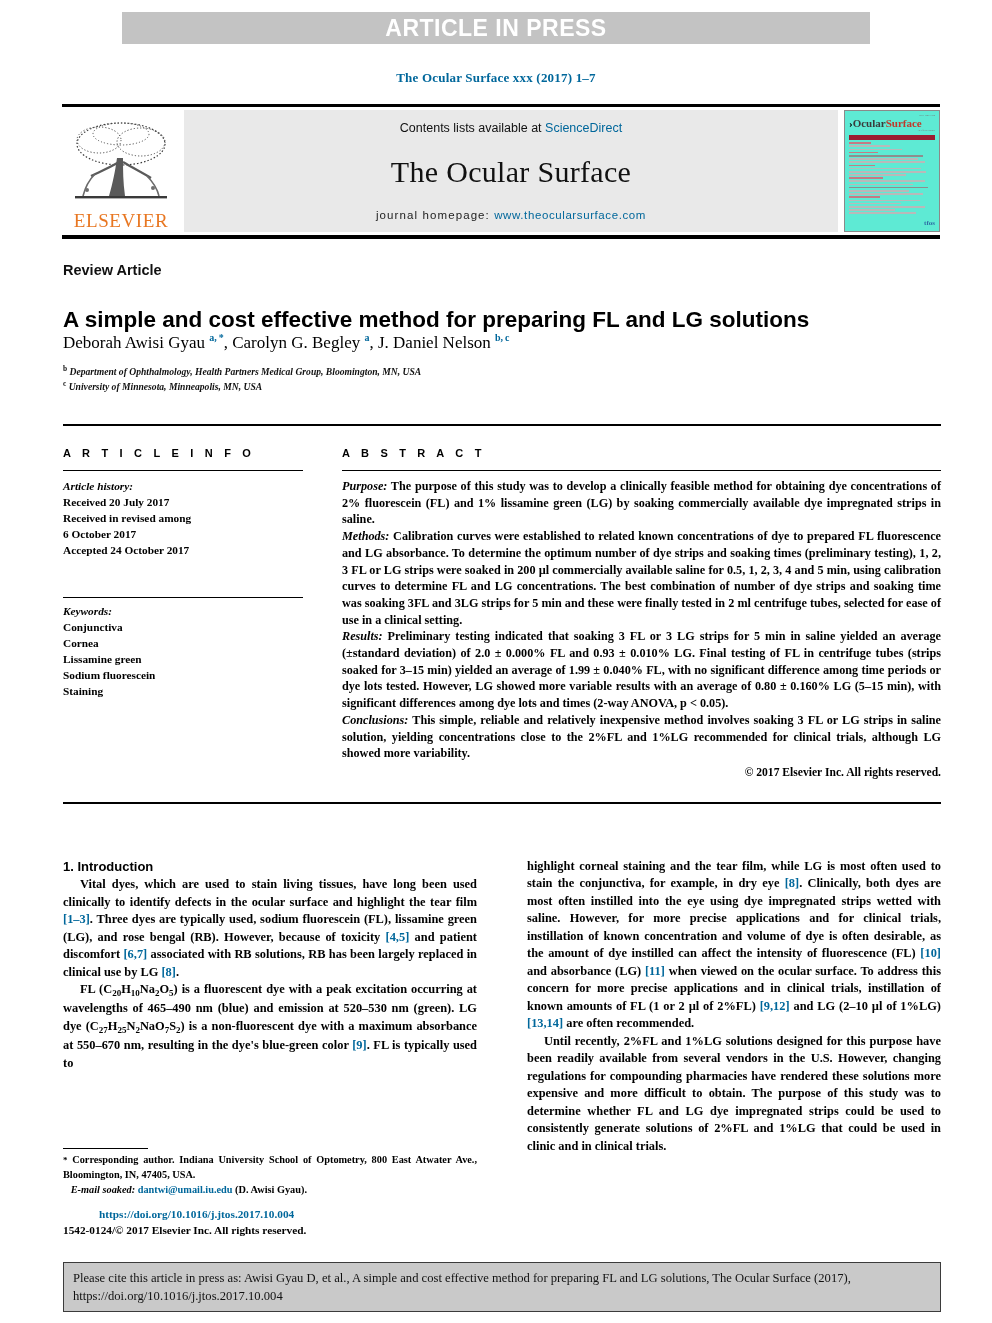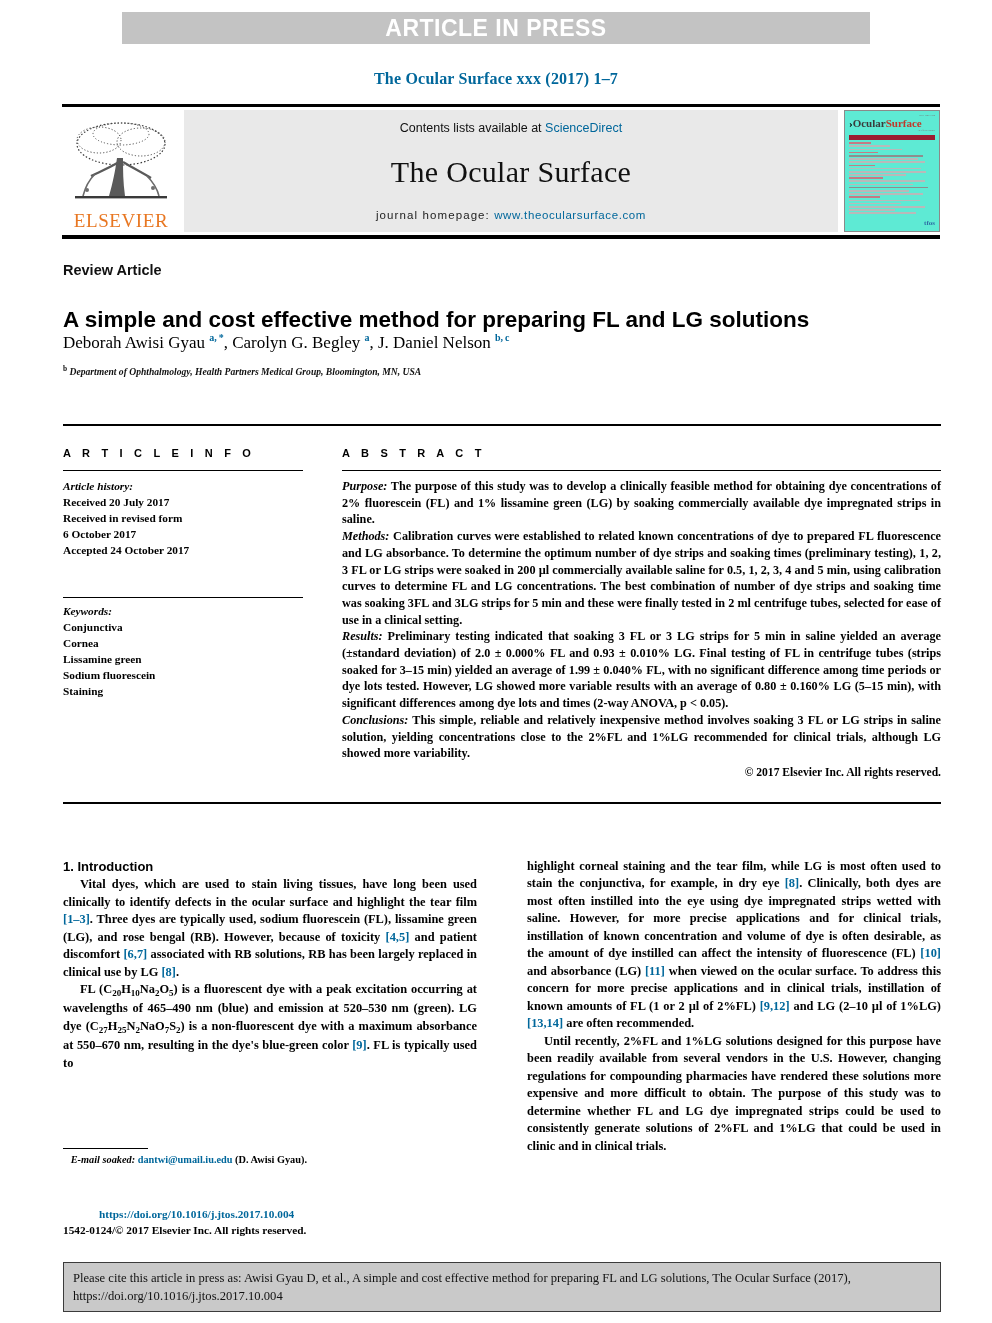--- a/index.html
+++ b/index.html
@@ -40,21 +40,21 @@
     color: #ffffff;
   }
 
   
   .running-head {
     position: absolute;
     left: 0;
     top: 70px;
     width: 992px;
     text-align: center;
-    font-size: 16px;
+    font-size: 13px;
     font-weight: bold;
     color: #00679b;
     letter-spacing: 0.2px;
   }
 
   
   .masthead {
     position: absolute;
     left: 62px;
     top: 104px;
@@ -469,32 +469,33 @@
 
     <div class="rule-thick-bottom"></div>
   </div>
 
   <div class="article-type">Review Article</div>
   <h1 class="article-title">A simple and cost effective method for preparing FL and LG solutions</h1>
   <div class="authors">Deborah Awisi Gyau <sup>a, *</sup>, Carolyn G. Begley <sup>a</sup>, J. Daniel Nelson <sup>b, c</sup></div>
 
   <div class="affiliations">
     <div><sup>b</sup> <span>Department of Ophthalmology, Health Partners Medical Group, Bloomington, MN, USA</span></div>
+    <div><sup>c</sup> <span>University of Minnesota, Minneapolis, MN, USA</span></div>
   </div>
 
   <div class="block-rule rule-above-info"></div>
   <div class="info-head">A R T I C L E   I N F O</div>
   <div class="abstract-head">A B S T R A C T</div>
   <div class="block-rule rule-info-col"></div>
   <div class="block-rule rule-abs-col"></div>
 
   <div class="history">
     <div class="hdr">Article history:</div>
     <div>Received 20 July 2017</div>
-    <div>Received in revised form</div>
+    <div>Received in revised among</div>
     <div>6 October 2017</div>
     <div>Accepted 24 October 2017</div>
   </div>
 
   <div class="block-rule rule-keywords"></div>
 
   <div class="keywords">
     <div class="hdr">Keywords:</div>
     <div>Conjunctiva</div>
     <div>Cornea</div>
@@ -519,20 +520,21 @@
     <p>FL (C<sub>20</sub>H<sub>10</sub>Na<sub>2</sub>O<sub>5</sub>) is a fluorescent dye with a peak excitation occurring at wavelengths of 465–490 nm (blue) and emission at 520–530 nm (green). LG dye (C<sub>27</sub>H<sub>25</sub>N<sub>2</sub>NaO<sub>7</sub>S<sub>2</sub>) is a non-fluorescent dye with a maximum absorbance at 550–670 nm, resulting in the dye's blue-green color <span class="ref">[9]</span>. FL is typically used to</p>
   </div>
 
   <div class="col col-right">
     <p class="noindent">highlight corneal staining and the tear film, while LG is most often used to stain the conjunctiva, for example, in dry eye <span class="ref">[8]</span>. Clinically, both dyes are most often instilled into the eye using dye impregnated strips wetted with saline. However, for more precise applications and for clinical trials, instillation of known concentration and volume of dye is often desirable, as the amount of dye instilled can affect the intensity of fluorescence (FL) <span class="ref">[10]</span> and absorbance (LG) <span class="ref">[11]</span> when viewed on the ocular surface. To address this concern for more precise applications and in clinical trials, instillation of known amounts of FL (1 or 2 µl of 2%FL) <span class="ref">[9,12]</span> and LG (2–10 µl of 1%LG) <span class="ref">[13,14]</span> are often recommended.</p>
     <p>Until recently, 2%FL and 1%LG solutions designed for this purpose have been readily available from several vendors in the U.S. However, changing regulations for compounding pharmacies have rendered these solutions more expensive and more difficult to obtain. The purpose of this study was to determine whether FL and LG dye impregnated strips could be used to consistently generate solutions of 2%FL and 1%LG that could be used in clinic and in clinical trials.</p>
   </div>
 
   <div class="footnote-rule"></div>
   <div class="footnote">
+    <div><span class="star">*</span> Corresponding author. Indiana University School of Optometry, 800 East Atwater Ave., Bloomington, IN, 47405, USA.</div>
     <div>&nbsp;&nbsp;&nbsp;<span class="email-lbl">E-mail soaked:</span> <span class="email">dantwi@umail.iu.edu</span> <span>(D. Awisi Gyau).</span></div>
   </div>
 
   <div class="doi-line">https://doi.org/10.1016/j.jtos.2017.10.004</div>
   <div class="issn-line">1542-0124/© 2017 Elsevier Inc. All rights reserved.</div>
 
   <div class="cite-box">
     <p>Please cite this article in press as: Awisi Gyau D, et al., A simple and cost effective method for preparing FL and LG solutions, The Ocular Surface (2017), https://doi.org/10.1016/j.jtos.2017.10.004</p>
   </div>
 

